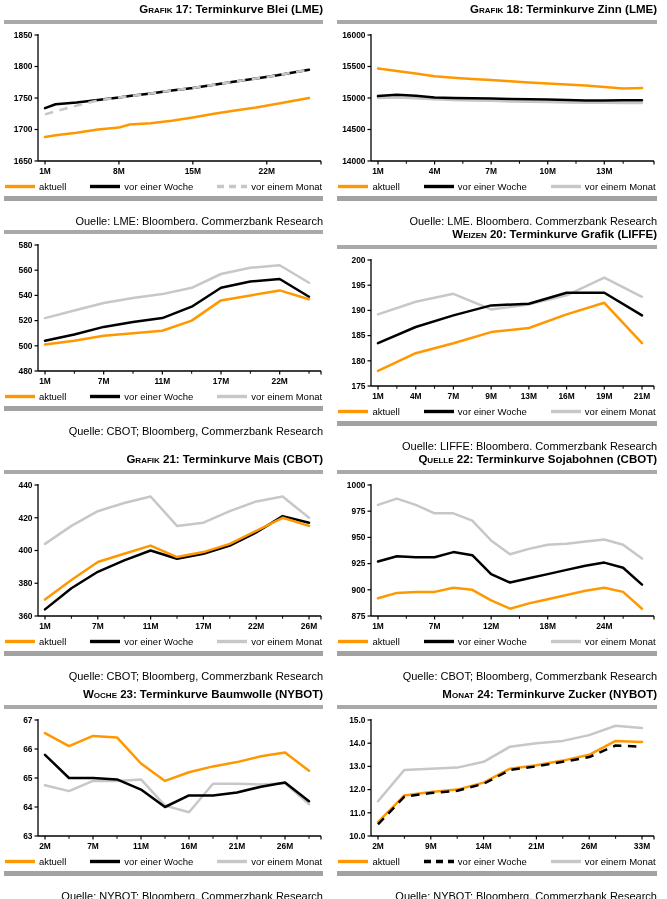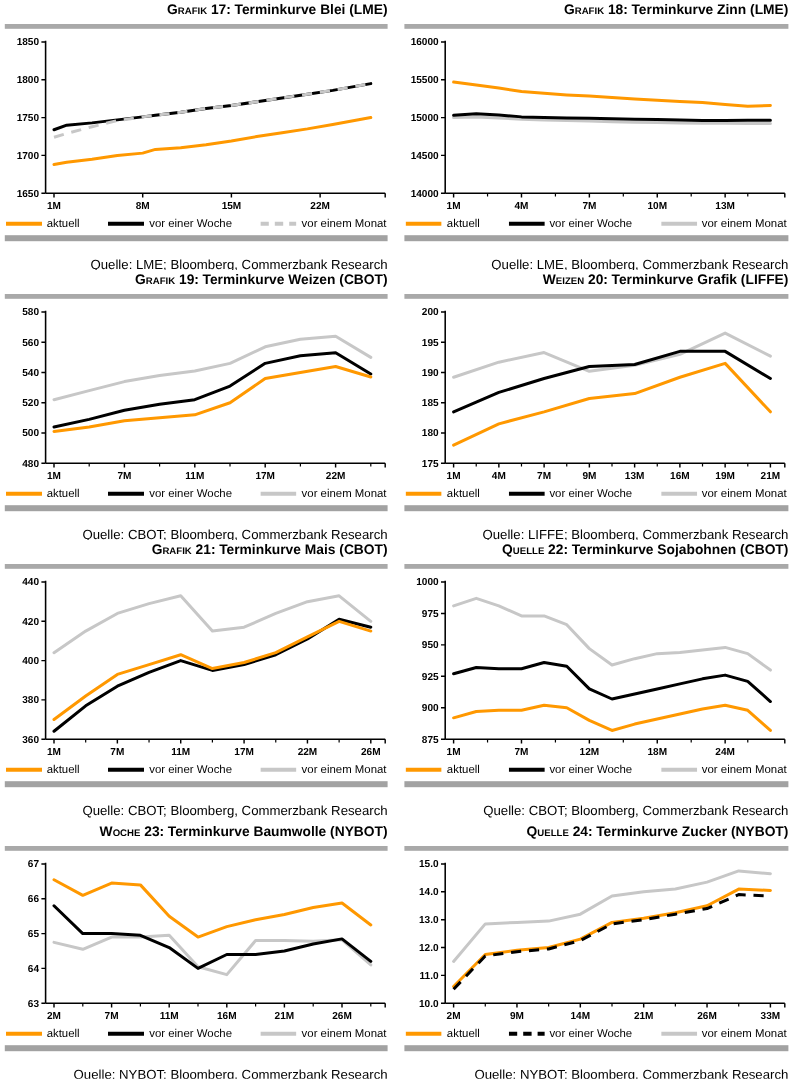--- a/index.html
+++ b/index.html
@@ -144,21 +144,20 @@
             <line x1="0" y1="2.5" x2="30" y2="2.5" stroke="#c7c7c7" stroke-width="3.4"></line>
           </svg>
           <span class="leg-label">vor einem Monat</span>
         </span>
       </div>
     <div class="rule legend-rule"></div>
     <div class="source">Quelle: LME, Bloomberg, Commerzbank Research</div>
   </div>
 
   <div class="panel">
-    <div class="title"><span class="sc">Grafik 19:</span><span>Terminkurve Weizen (CBOT)</span></div>
     <div class="rule title-rule"></div>
     <svg class="plot" width="318" height="150" viewBox="0 0 318 150">
         <g>
           <line x1="34" y1="5" x2="34" y2="132" stroke="#000000" stroke-width="1.3"></line>
           <line x1="30.5" y1="132" x2="34" y2="132" stroke="#000000" stroke-width="1.2"></line>
           <text x="28.5" y="134.8" text-anchor="end" class="ylab">480</text>
           <line x1="30.5" y1="106.80000000000001" x2="34" y2="106.80000000000001" stroke="#000000" stroke-width="1.2"></line>
           <text x="28.5" y="109.60000000000001" text-anchor="end" class="ylab">500</text>
           <line x1="30.5" y1="81.6" x2="34" y2="81.6" stroke="#000000" stroke-width="1.2"></line>
           <text x="28.5" y="84.39999999999999" text-anchor="end" class="ylab">520</text>
@@ -483,21 +482,21 @@
             <line x1="0" y1="2.5" x2="30" y2="2.5" stroke="#c7c7c7" stroke-width="3.4"></line>
           </svg>
           <span class="leg-label">vor einem Monat</span>
         </span>
       </div>
     <div class="rule legend-rule"></div>
     <div class="source">Quelle: NYBOT; Bloomberg, Commerzbank Research</div>
   </div>
 
   <div class="panel">
-    <div class="title"><span class="sc">Quelle 24:</span><span>Terminkurve Zucker (NYBOT)</span></div>
+    <div class="title"><span class="sc">Monat 24:</span><span>Terminkurve Zucker (NYBOT)</span></div>
     <div class="rule title-rule"></div>
     <svg class="plot" width="318" height="140" viewBox="0 0 318 140">
         <g>
           <line x1="34" y1="5" x2="34" y2="122" stroke="#000000" stroke-width="1.3"></line>
           <line x1="30.5" y1="122" x2="34" y2="122" stroke="#000000" stroke-width="1.2"></line>
           <text x="28.5" y="124.8" text-anchor="end" class="ylab">10.0</text>
           <line x1="30.5" y1="98.80000000000001" x2="34" y2="98.80000000000001" stroke="#000000" stroke-width="1.2"></line>
           <text x="28.5" y="101.60000000000001" text-anchor="end" class="ylab">11.0</text>
           <line x1="30.5" y1="75.6" x2="34" y2="75.6" stroke="#000000" stroke-width="1.2"></line>
           <text x="28.5" y="78.39999999999999" text-anchor="end" class="ylab">12.0</text>

